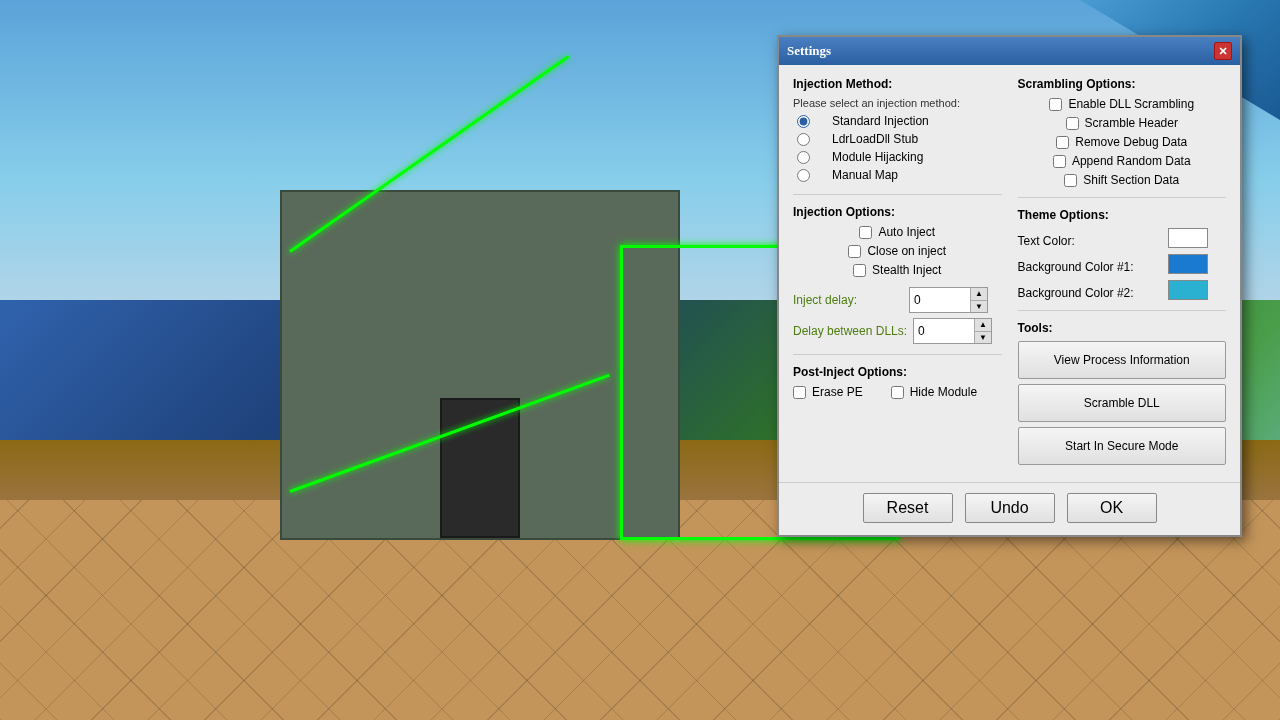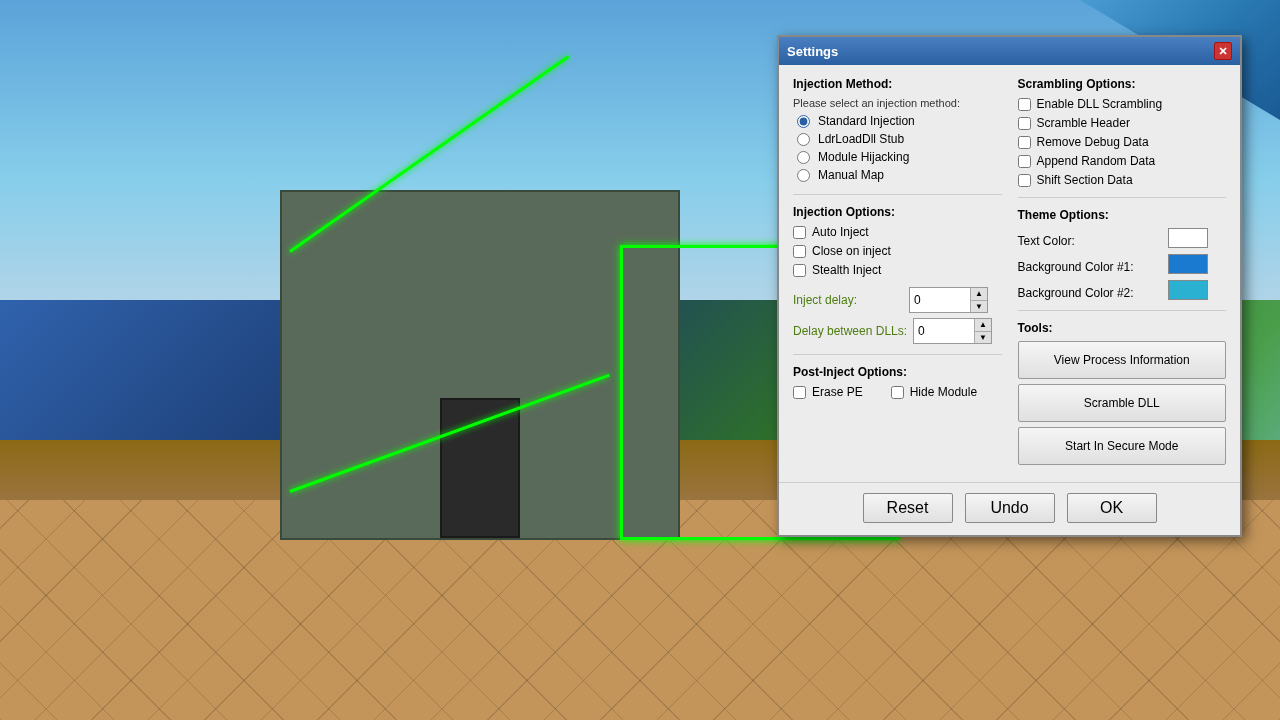--- a/index.html
+++ b/index.html
@@ -124,20 +124,21 @@
 
     .dialog-titlebar {
       background: linear-gradient(to bottom, #4a7fc1 0%, #2a5fa1 100%);
       color: white;
       padding: 5px 8px;
       display: flex;
       justify-content: space-between;
       align-items: center;
       font-size: 13px;
       font-weight: bold;
+      font-family: Liberation Serif, serif;
     }
 
     .titlebar-close {
       width: 18px;
       height: 18px;
       background: #cc3333;
       border: 1px solid #aa1111;
       border-radius: 2px;
       display: flex;
       align-items: center;
@@ -183,36 +184,37 @@
       display: flex;
       flex-direction: column;
       gap: 4px;
       margin-bottom: 12px;
       padding-left: 4px;
     }
 
     .radio-item {
       display: flex;
       align-items: center;
-      gap: 8px;
+      gap: 22px;
       font-size: 12px;
     }
 
     .radio-input {
       width: 13px;
       height: 13px;
       accent-color: #2a5fa1;
       cursor: pointer;
     }
 
     .checkbox-group {
       display: flex;
       flex-direction: column;
       gap: 5px;
       margin-bottom: 10px;
+      align-items: center;
     }
 
     .checkbox-item {
       display: flex;
       align-items: center;
       gap: 6px;
       font-size: 12px;
     }
 
     .checkbox-input {

